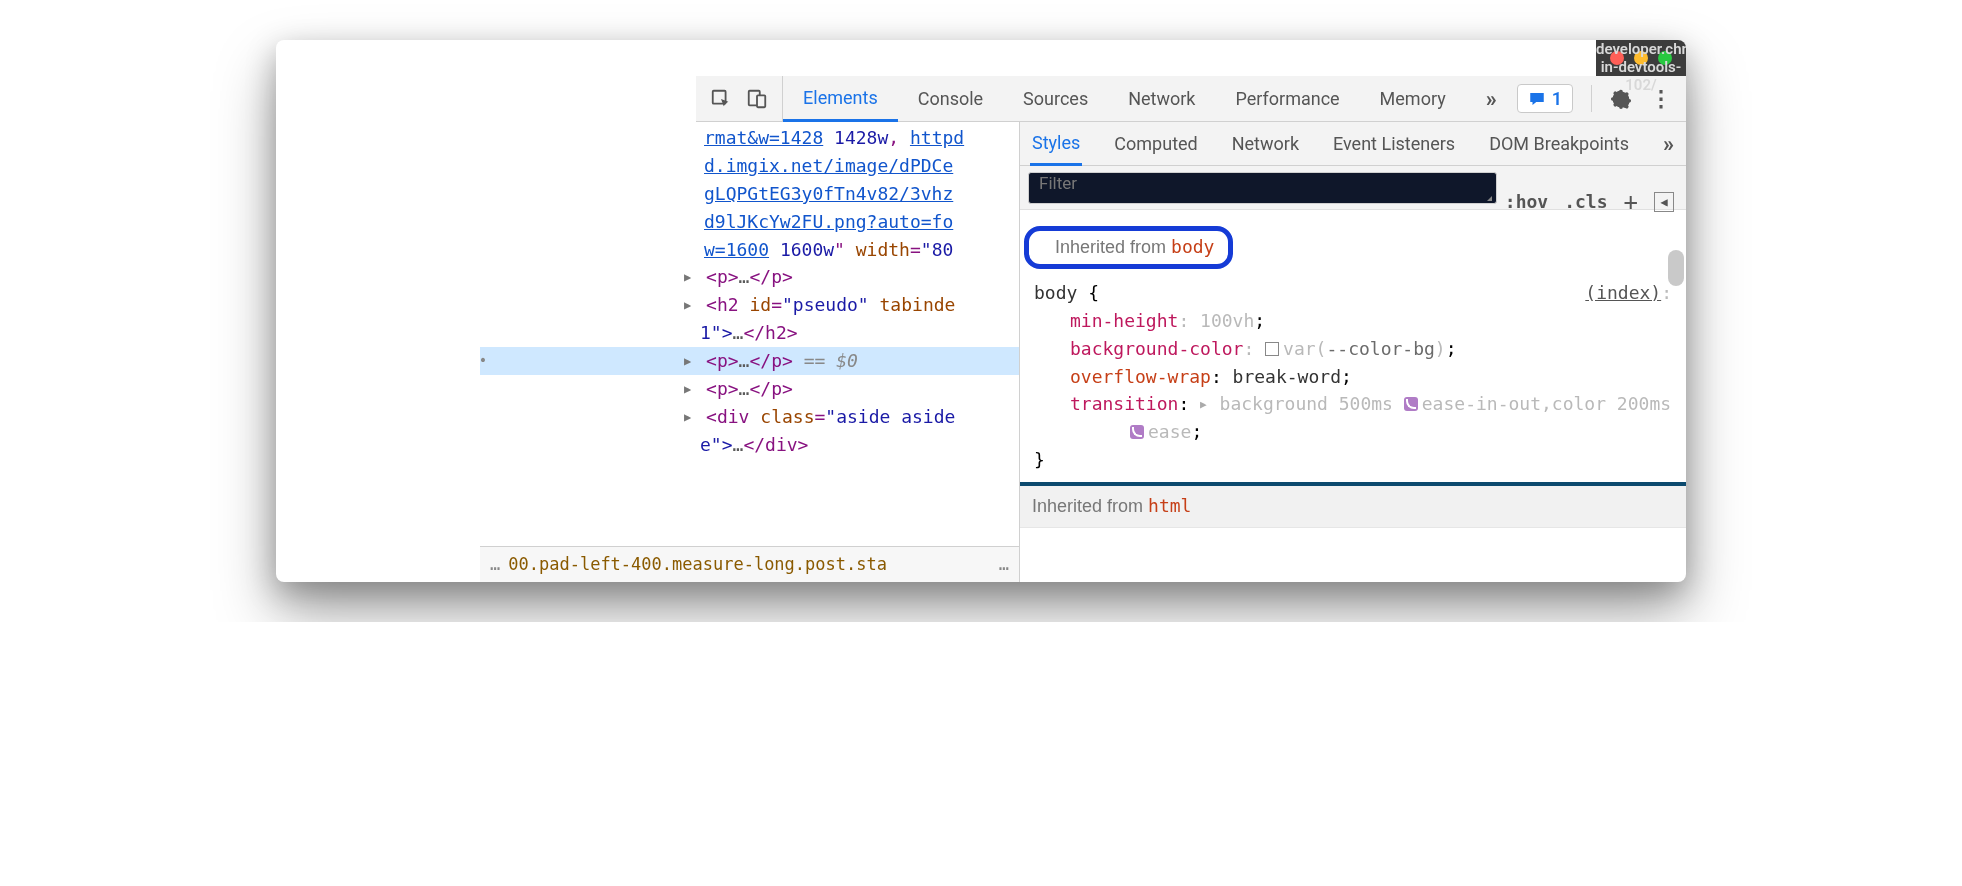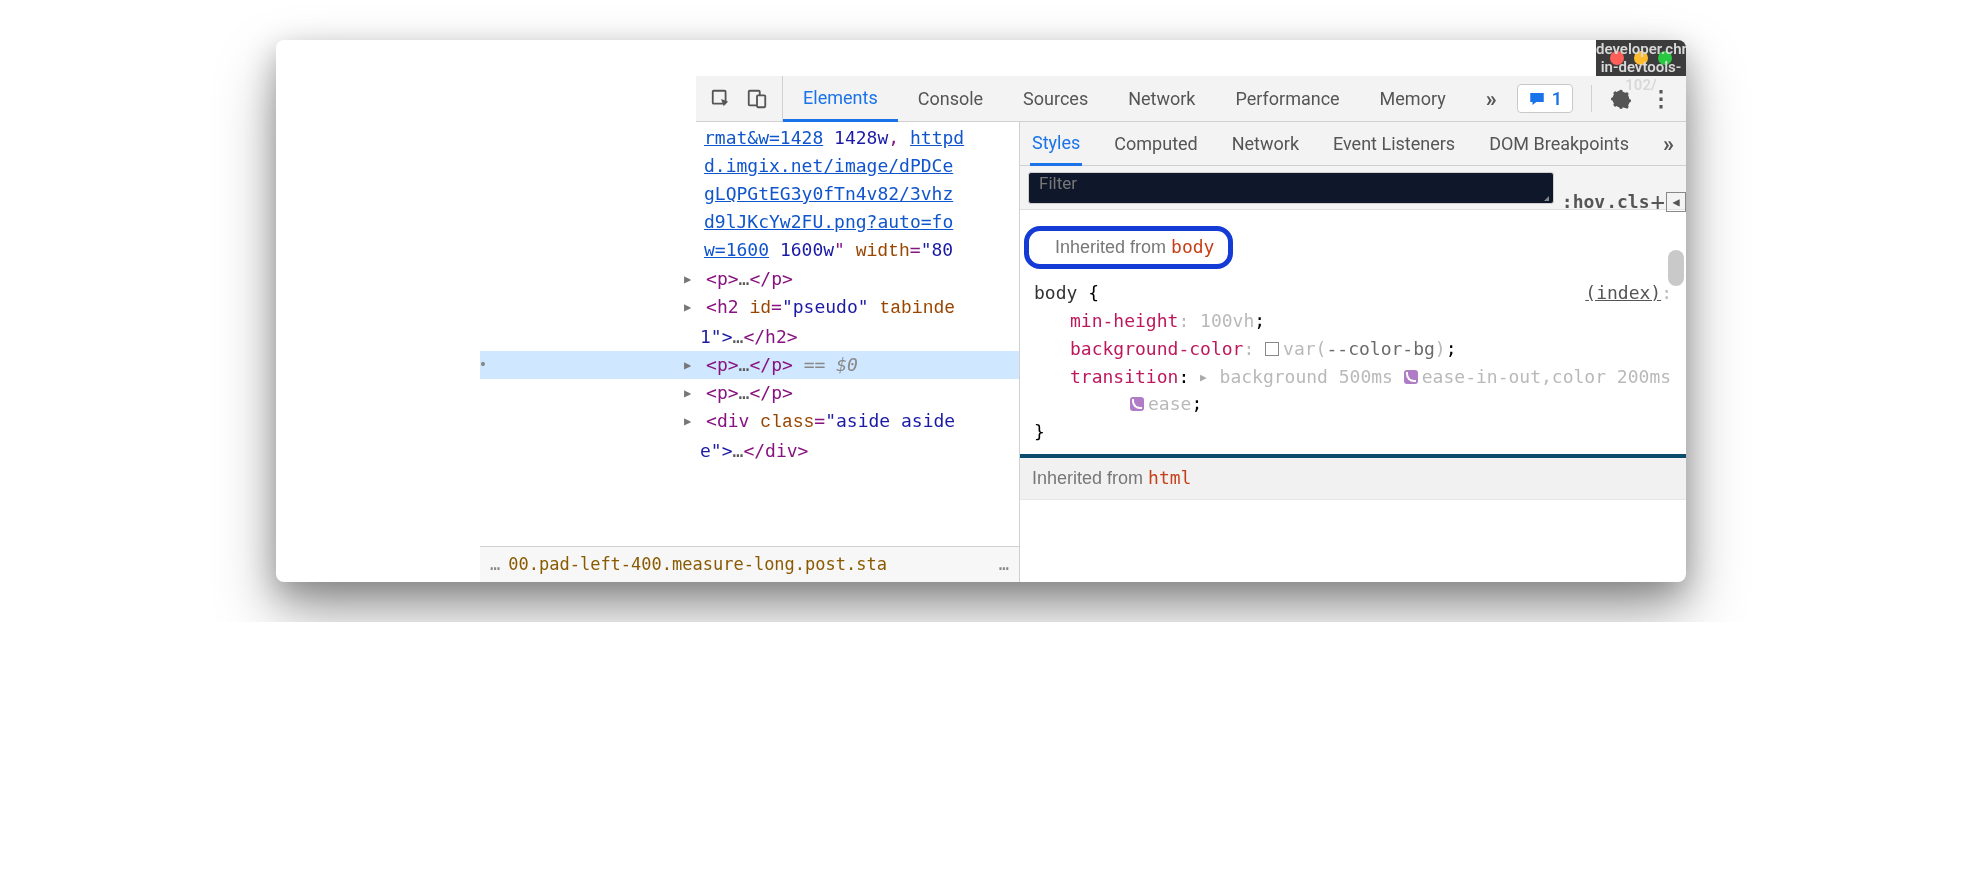--- a/index.html
+++ b/index.html
@@ -96,21 +96,21 @@
     border-right: 1px solid #d0d0d0;
     font-family: ui-monospace, Menlo, Consolas, monospace;
     font-size: 18px;
     line-height: 1.55;
   }
   .dom-content { flex: 1; overflow: hidden; padding-left: 14px; padding-top: 2px; }
   .dom-line { white-space: nowrap; padding-left: 210px; text-indent: -210px; }
   .dom-line.wrapped { white-space: normal; word-break: break-all; padding-left: 210px; text-indent: 0; }
   .tri { color: #777; font-size: 12px; margin-right: 4px; display:inline-block; transform: translateY(-2px);}
   .tag { color: #881280; }
-  .attr-name { color: #994500; font-family: Liberation Mono, monospace; }
+  .attr-name { color: #994500; }
   .attr-val  { color: #1a1aa6; }
   .linkish   { color: #1155cc; text-decoration: underline; }
   .num       { color: #1a1aa6; }
   .ellip     { color: #5a5a5a; }
   .eqdollar  { color: #888; font-style: italic; }
   .selected-row {
     background: #cfe8ff;
     position: relative;
     margin-left: -40px;
     padding-left: 40px;
@@ -174,21 +174,22 @@
   }
   .filter-input::after {
     content: "";
     position: absolute;
     right: 4px; bottom: 2px;
     width: 0; height: 0;
     border-left: 5px solid transparent;
     border-bottom: 5px solid #888;
   }
   .filter-actions {
-    display: flex; align-items: center; gap: 1px;
+    display: flex; align-items: center; gap: 16px;
+    padding-right: 12px;
     font-family: ui-monospace, Menlo, monospace;
     font-weight: 600;
     color: #555;
     margin-top: 28px;
   }
   .plus { font-size: 24px; font-weight: 400; }
   .sq-btn { border: 1px solid #888; width: 20px; height: 20px; display:flex;align-items:center;justify-content:center; font-size: 12px;}
   .styles-body {
     position: relative;
     font-family: ui-monospace, Menlo, Consolas, monospace;
@@ -407,20 +408,24 @@
             <span class="prop dim">min-height</span><span class="dim val">: </span>
             <span class="val dim">100vh</span><span class="dim">;</span>
           </div>
 
           <div class="decl">
             <span class="prop dim">background-color</span><span class="dim val">: </span>
             <span class="swatch"></span><span class="val dim">var(</span><span class="varname">--color-bg</span><span class="val dim">)</span><span class="dim">;</span>
           </div>
 
 
+          <div class="decl">
+            <span class="prop">overflow-wrap</span><span>: </span>
+            <span class="val">break-word</span><span>;</span>
+          </div>
 
           <div class="decl">
             <span class="prop dim">transition</span><span class="dim">: </span><span class="tri-small">▶</span>
             <span class="val dim">background 500ms</span>
             <span> </span><span class="swatch curve"></span><span class="val dim">ease-in-out</span><span class="val dim">,</span><span class="val dim">color 200ms</span>
             <br>
             <span style="padding-left:60px"></span><span class="swatch curve"></span><span class="val dim">ease</span><span class="dim">;</span>
           </div>
 
           <div><span>}</span></div>

